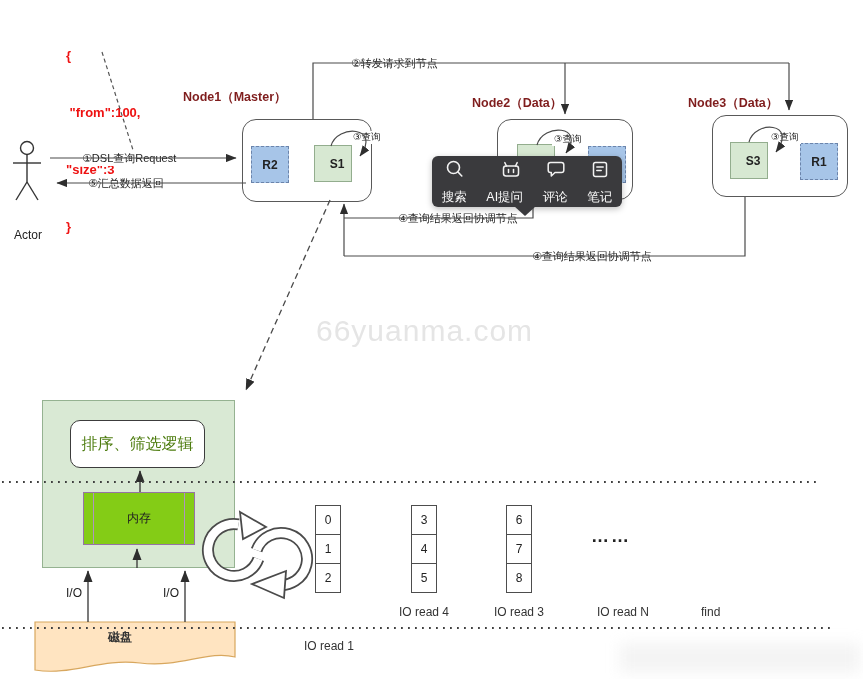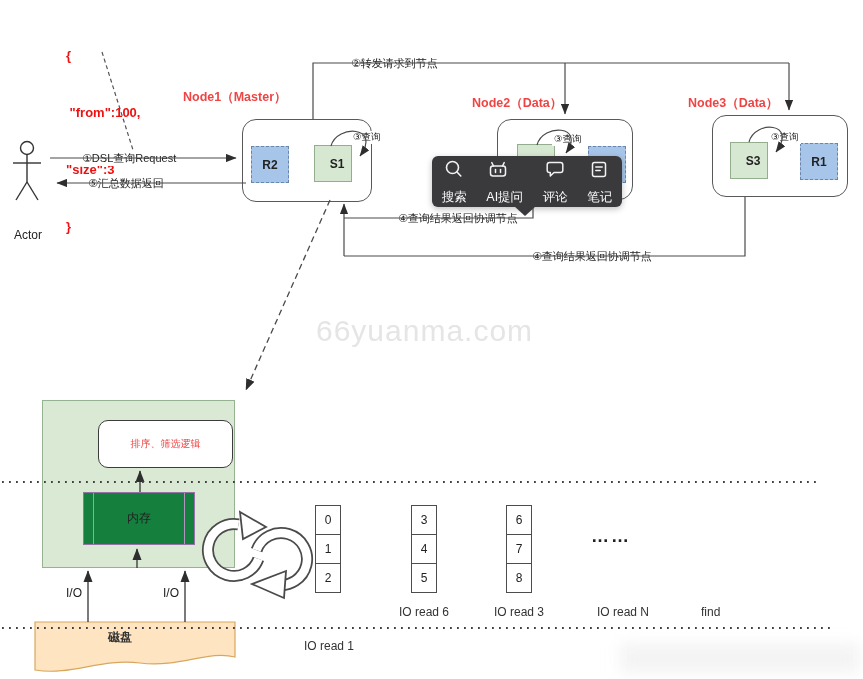--- a/index.html
+++ b/index.html
@@ -14,57 +14,57 @@
   .smudge { left:620px; top:643px; width:240px; height:30px; background:rgba(205,205,205,.22); filter:blur(7px); z-index:1; }
 
   
   .query { left:66px; top:8px; color:#ee1111; font-weight:bold; font-size:13px; line-height:19px; white-space:pre; z-index:4; }
 
   
   .node-box { background:#fff; border:1.5px solid #595959; border-radius:14px; z-index:2; }
   .node1 { left:242px; top:119px; width:130px; height:83px; }
   .node2 { left:497px; top:119px; width:136px; height:81px; }
   .node3 { left:712px; top:115px; width:136px; height:82px; }
-  .node-title { font-weight:bold; font-size:12.5px; color:#ef4444; z-index:4; }
+  .node-title { font-weight:bold; font-size:12.5px; color:#7f1d1d; z-index:4; }
 
   .shard { width:38px; height:37px; display:flex; align-items:center; justify-content:center;
            font-size:12px; font-weight:600; color:#222; z-index:3; }
   .shard.green { background:#d7e8d2; border:1px solid #93ad8e;padding-left:8px; }
   .shard.blue  { background:#a7c5e8; border:1px dashed #6b84ab; }
 
   
   .line-label { font-size:11px; color:#1c1c1c; background:#fff; padding:0 2px; z-index:4; white-space:nowrap; }
   .line-label.tiny { font-size:9.5px; }
 
   
   .green-big { left:42px; top:400px; width:193px; height:168px; background:#d9e9d4; border:1px solid #95b291; z-index:2; }
   .sort-box { left:70px; top:420px; width:135px; height:48px; background:#fff; border:1.3px solid #3c3c3c;
-              border-radius:10px; display:flex; align-items:center; justify-content:center; font-size:10px; color:#ef4444; z-index:3;margin-left:28px; }
-  .mem-box { left:83px; top:492px; width:112px; height:53px; background:#15803d; border:1.2px solid #9673a6;
+              border-radius:10px; display:flex; align-items:center; justify-content:center; font-size:16px; color:#4d7c0f; z-index:3; }
+  .mem-box { left:83px; top:492px; width:112px; height:53px; background:#84cc16; border:1.2px solid #9673a6;
              display:flex; align-items:center; justify-content:center; font-size:12px; color:#222; z-index:3; }
   .mem-box .vline { position:absolute; top:0; bottom:0; width:1px; background:#b093c0; }
   .mem-box .vline.l { left:9px; } .mem-box .vline.r { right:9px; }
   .io-label { font-size:12px; color:#222; z-index:6; }
   .disk-label { font-size:12px; font-weight:600; color:#333; z-index:6; }
 
   
   .io-col { z-index:3; }
   .cell { width:26px; height:30px; background:#fff; border:1px solid #4d4d4d; margin-top:-1px;
           display:flex; align-items:center; justify-content:center; font-size:12px; color:#222; }
   .io-col .cell:first-child { margin-top:0; }
   .find-col .cell { width:30px; height:33px; background:#dbe8fb; border:1px solid #7d9dc6; font-size:12px; }
   .col-label { font-size:12px; color:#333; z-index:6; white-space:nowrap; }
   .ellipsis { left:591px; top:526px; font-size:18px; font-weight:bold; color:#222; letter-spacing:2px; z-index:3; }
 
   
   .toolbar { left:432px; top:156px; width:190px; height:51px; background:#3a3a3d; border-radius:6px;
              display:flex; align-items:center; justify-content:space-around; z-index:10; box-shadow:0 2px 6px rgba(0,0,0,.25); }
   .toolbar::after { content:""; position:absolute; left:82px; top:50px; width:0; height:0;
              border-left:11px solid transparent; border-right:11px solid transparent; border-top:10px solid #3a3a3d; }
-  .tb-item { display:flex; flex-direction:column; align-items:flex-start; gap:12px; color:#fafafa;
+  .tb-item { display:flex; flex-direction:column; align-items:flex-end; gap:12px; color:#fafafa;
              font-size:12.5px; cursor:pointer; line-height:1.1; }
   .tb-item svg { display:block; }
 
   
   .overlay { position:absolute; left:0; top:0; z-index:5; pointer-events:none; }
 </style>
 </head>
 <body>
 
 <div class="stage">
@@ -126,21 +126,21 @@
     <div class="cell">4</div>
     <div class="cell">5</div>
   </div>
   <div class="abs io-col" style="left:506px; top:505px;">
     <div class="cell">6</div>
     <div class="cell">7</div>
     <div class="cell">8</div>
   </div>
   <div class="abs ellipsis">……</div>
   <div class="abs col-label" style="left:304px; top:639px;">IO read 1</div>
-  <div class="abs col-label" style="left:399px; top:605px;">IO read 6</div>
+  <div class="abs col-label" style="left:399px; top:605px;">IO read 4</div>
   <div class="abs col-label" style="left:494px; top:605px;">IO read 3</div>
   <div class="abs col-label" style="left:597px; top:605px;">IO read N</div>
   <div class="abs col-label" style="left:701px; top:605px;">find</div>
 
   <svg class="overlay" width="863" height="679" viewBox="0 0 863 679">
     <defs>
       <marker id="arr" markerWidth="9" markerHeight="7" refX="8.5" refY="3.5" orient="auto">
         <path d="M0,0 L9,3.5 L0,7 Z" fill="#2e2e2e"></path>
       </marker>
     </defs>

